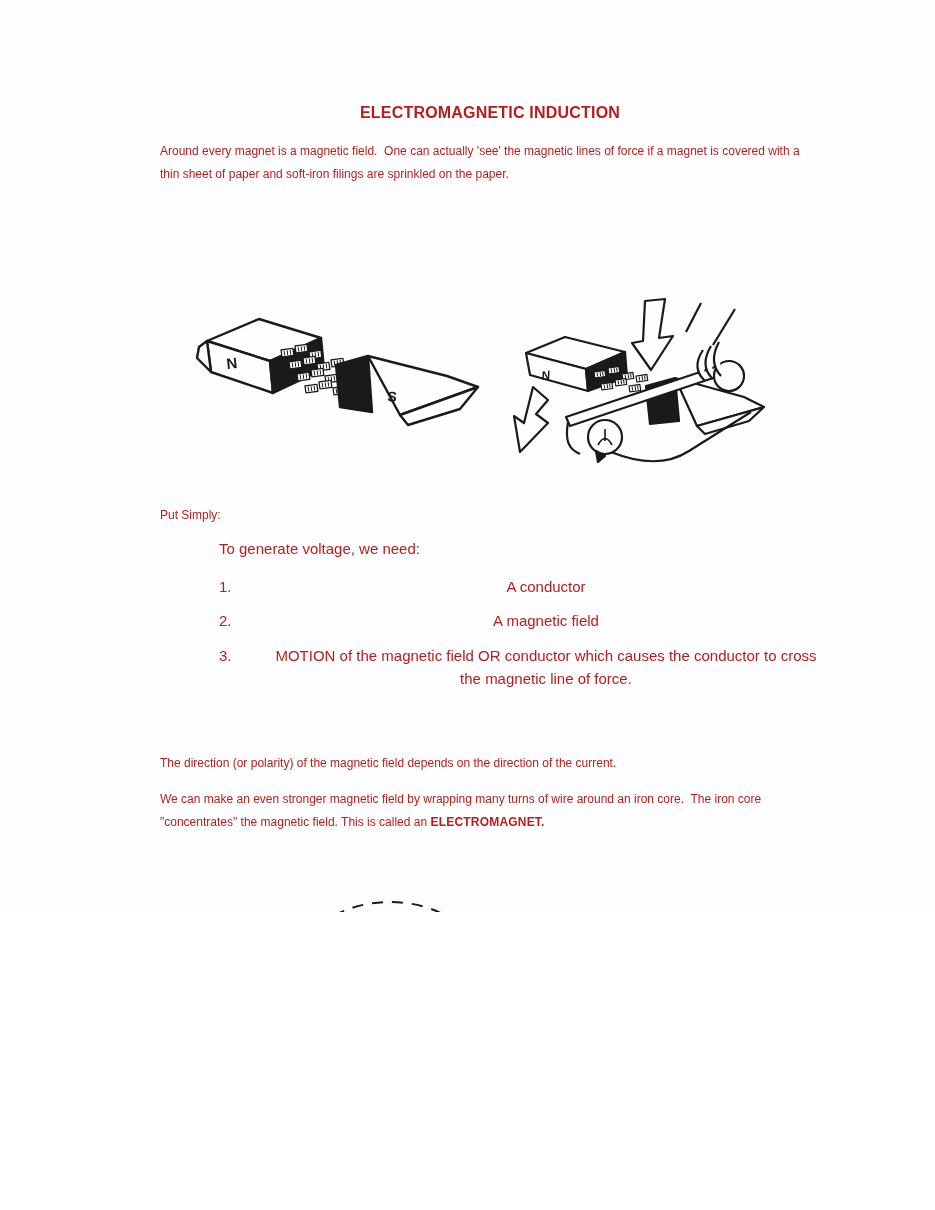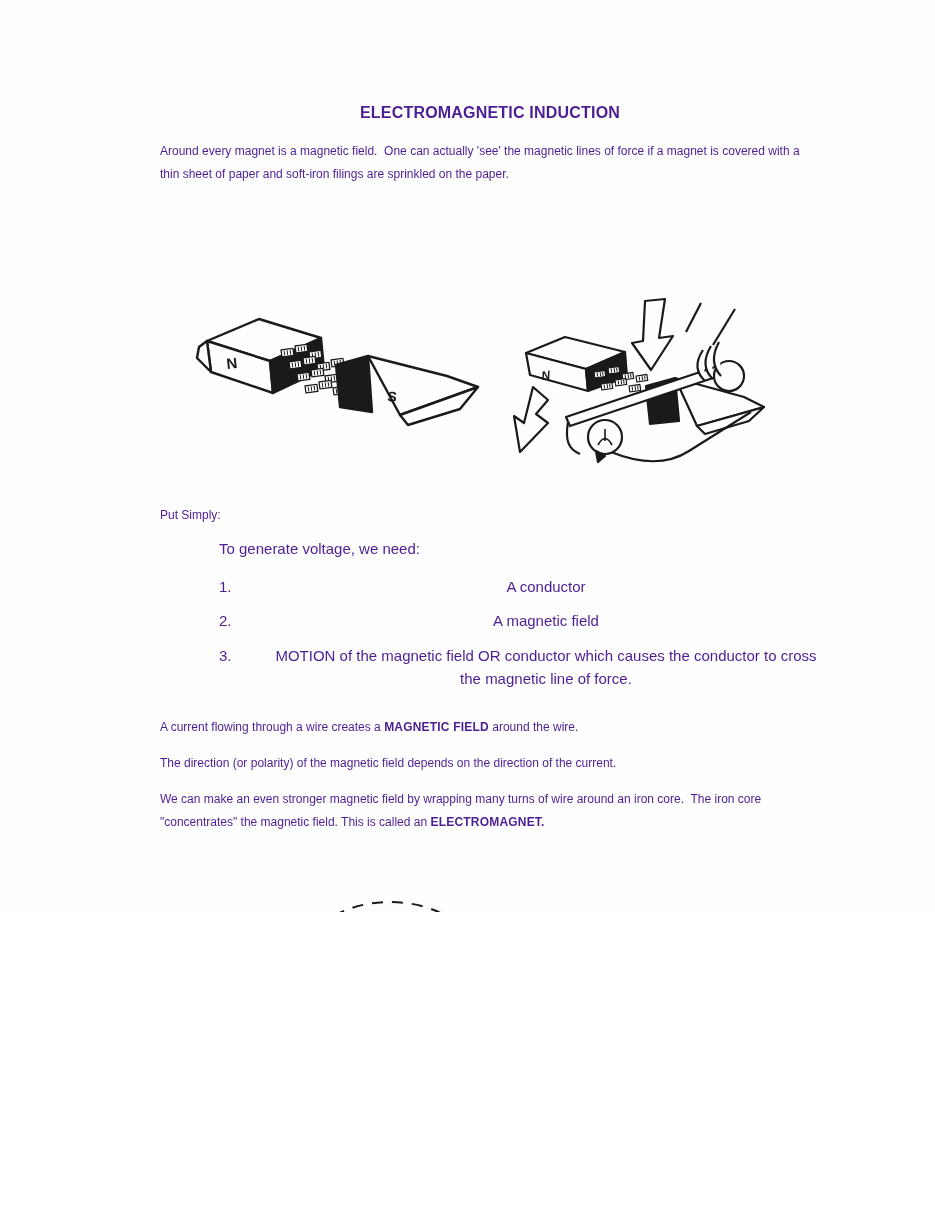--- a/index.html
+++ b/index.html
@@ -1,21 +1,21 @@
 <!DOCTYPE html>
 <html><head>
 <meta charset="utf-8">
 <style>
   html,body{margin:0;padding:0;background:#ffffff;}
   .page{
     position:relative;
     width:935px;height:912px;
     background:#fefefe;
     font-family:"Liberation Sans", sans-serif;
-    color:#4c1d95;
+    color:#b91c1c;
     overflow:hidden;
   }
   .title{
     position:absolute;left:160px;top:104px;width:660px;
     text-align:center;font-size:16px;font-weight:bold;
     letter-spacing:.2px;margin:0;
   }
   .para{
     position:absolute;left:160px;width:662px;
     font-size:12px;line-height:23px;margin:0;
@@ -201,21 +201,20 @@
 
   <div>
     <span class="li-num" style="top:575px">1.</span>
     <span class="li-text" style="top:575px">A conductor</span>
     <span class="li-num" style="top:609px">2.</span>
     <span class="li-text" style="top:609px">A magnetic field</span>
     <span class="li-num" style="top:644px">3.</span>
     <span class="li-text" style="top:644px">MOTION of the magnetic field OR conductor which causes the conductor to cross the magnetic line of force.</span>
   </div>
 
-  <p class="para" style="top:716px"><span>A current flowing through a wire creates a </span><b>MAGNETIC FIELD</b><span> around the wire.</span></p>
 
   <p class="para" style="top:752px"><span>The direction (or polarity) of the magnetic field depends on the direction of the current.</span></p>
 
   <p class="para" style="top:788px"><span>We can make an even stronger magnetic field by wrapping many turns of wire around an iron core.  The iron core "concentrates" the magnetic field. This is called an </span><b>ELECTROMAGNET.</b></p>
 
 
   <div class="fig" style="left:283px;top:898px">
     <svg width="185" height="210" viewBox="0 0 185 210">
       <defs>
         <pattern id="speck3" width="6" height="6" patternUnits="userSpaceOnUse">

